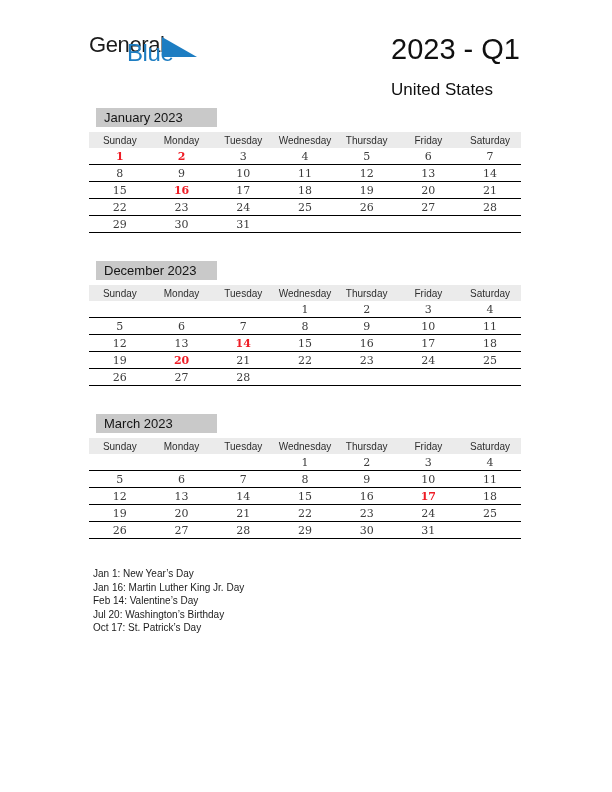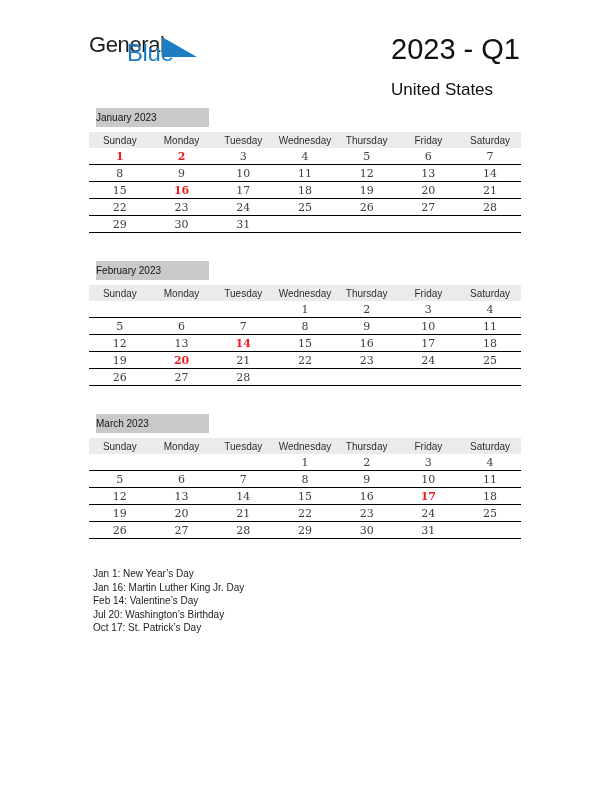--- a/index.html
+++ b/index.html
@@ -37,23 +37,23 @@
   .doc-title { font-size: 29px; color: #101010; line-height: 1.05; }
   .doc-subtitle { font-size: 17px; color: #101010; margin-top: 16px; }
 
   
   .months { position: absolute; left: 89px; top: 108px; width: 432px; }
   .month { margin-bottom: 28px; }
   .month-title {
     margin-left: 7px;
     width: 113px;
     height: 19px; line-height: 19px;
-    padding-left: 0;
+    padding-left: 8px;
     background: var(--month-title-bg, #c9c9c9);
-    font-size: 10px; color: #141414;
+    font-size: 13px; color: #141414;
     margin-bottom: 5px;
   }
   table.cal { border-collapse: collapse; width: 432px; table-layout: fixed; }
   table.cal thead th {
     background: var(--weekday-bg, #ebebeb);
     height: 16px;
     font-size: 10px; font-weight: normal; color: #2e2e2e;
     text-align: center; padding: 0;
   }
   table.cal tbody td {
@@ -152,21 +152,21 @@
               <td>31</td>
               <td></td>
               <td></td>
               <td></td>
               <td></td>
             </tr>
           </tbody>
         </table>
       </section>
       <section class="month">
-        <div class="month-title">February 2023</div>
+        <div class="month-title">December 2023</div>
         <table class="cal">
           <thead>
             <tr>
               <th>Sunday</th>
               <th>Monday</th>
               <th>Tuesday</th>
               <th>Wednesday</th>
               <th>Thursday</th>
               <th>Friday</th>
               <th>Saturday</th>

